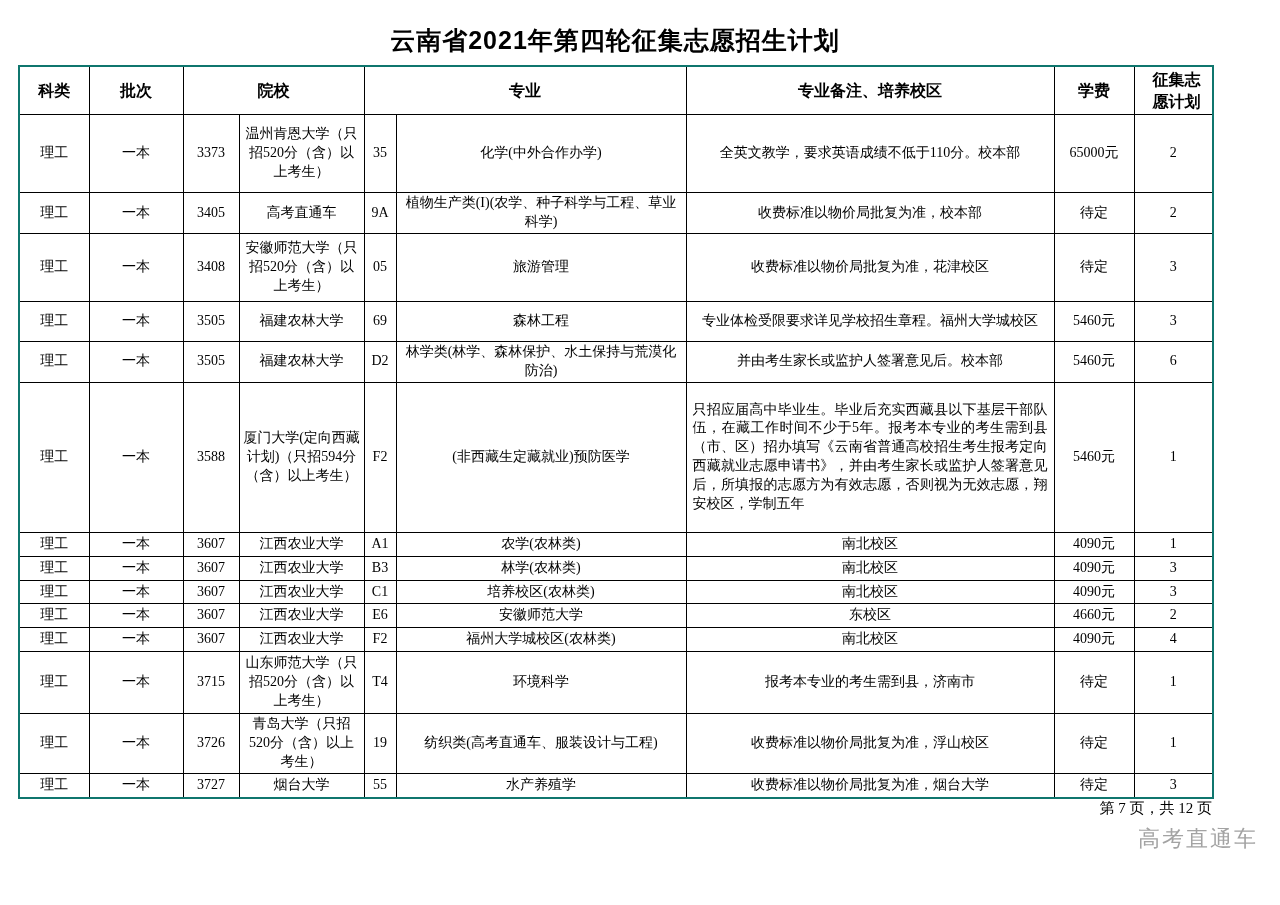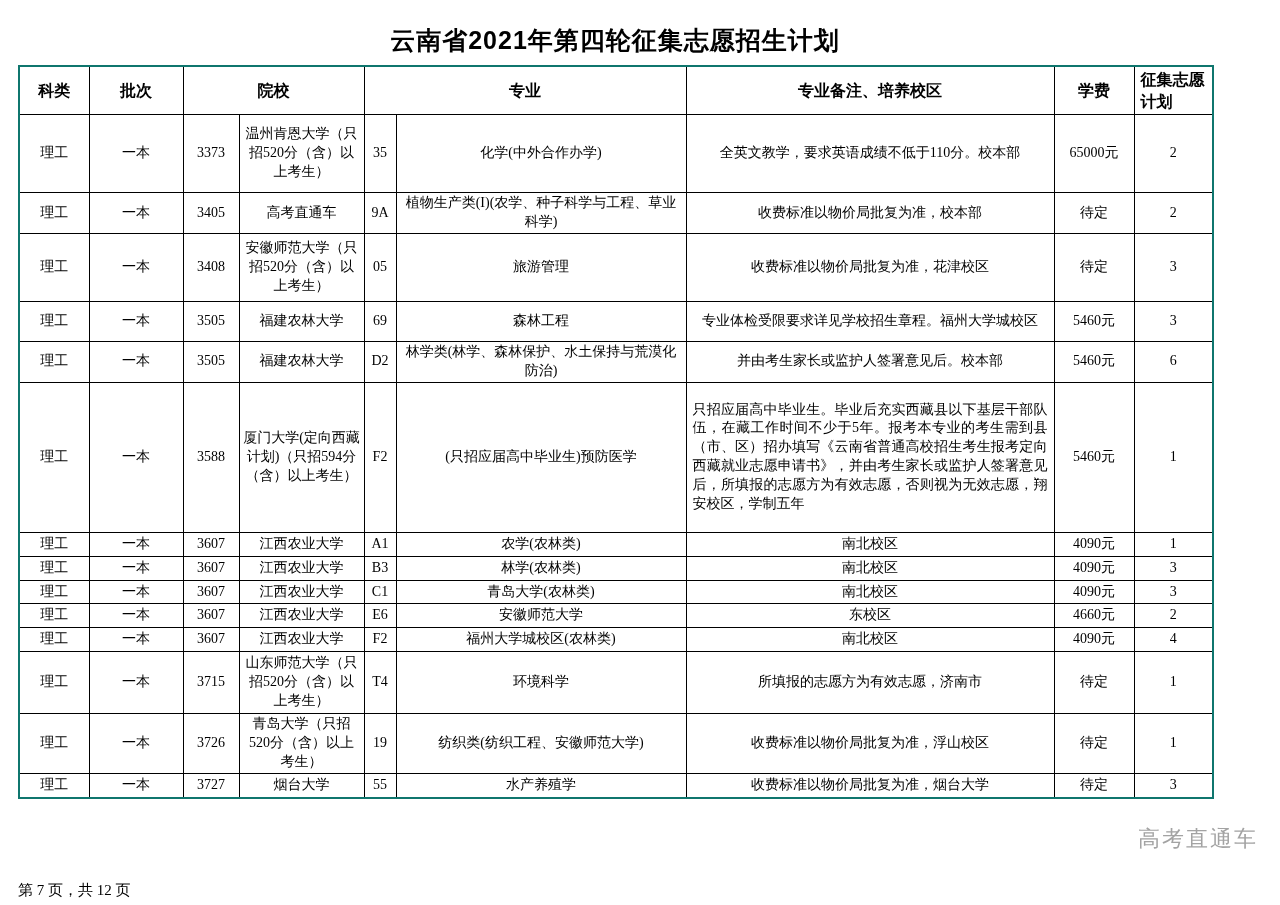--- a/index.html
+++ b/index.html
@@ -7,24 +7,24 @@
        font-family:"Liberation Serif","DejaVu Serif",serif;}
   .page{position:relative;width:1280px;height:866px;}
   .content{width:1194px;margin-left:18px;}
   .title{margin:0;padding:24px 0 8px 0;text-align:center;
          font-family:"Liberation Sans","DejaVu Sans",sans-serif;
          font-weight:bold;font-size:25px;letter-spacing:1px;}
   table{border-collapse:collapse;width:1194px;table-layout:fixed;border:2px solid #0f766e;}
   th,td{border:1px solid #000;text-align:center;vertical-align:middle;
         padding:1px 3px;font-size:14px;line-height:1.35;overflow:hidden;}
   th{font-size:16px;font-weight:bold;padding:2px 3px;}
-  th.plan-h{text-align:left;padding-left:6px;}
+  th.plan-h{text-align:left;padding-left:18px;}
   td.remark{padding:2px 6px;margin-left:40px;}
   td.long{text-align:justify;}
-  .footer{margin-top:82px;text-align:left;font-size:15px;}
+  .footer{text-align:right;font-size:15px;}
   .watermark{position:absolute;right:22px;bottom:12px;font-size:22px;color:#a3a3a3;
              font-family:"Liberation Sans","DejaVu Sans",sans-serif;letter-spacing:2px;margin-top:16px;}
 </style>
 </head>
 <body>
 
 <div class="page">
   <div class="content">
     <h1 class="title">云南省2021年第四轮征集志愿招生计划</h1>
 
@@ -106,21 +106,21 @@
           <td class="remark">并由考生家长或监护人签署意见后。校本部</td>
           <td>5460元</td>
           <td>6</td>
         </tr>
         <tr style="height:150px">
           <td>理工</td>
           <td>一本</td>
           <td>3588</td>
           <td>厦门大学(定向西藏计划)（只招594分（含）以上考生）</td>
           <td>F2</td>
-          <td>(只招应届高中毕业生)预防医学</td>
+          <td>(非西藏生定藏就业)预防医学</td>
           <td class="remark long">只招应届高中毕业生。毕业后充实西藏县以下基层干部队伍，在藏工作时间不少于5年。报考本专业的考生需到县（市、区）招办填写《云南省普通高校招生考生报考定向西藏就业志愿申请书》，并由考生家长或监护人签署意见后，所填报的志愿方为有效志愿，否则视为无效志愿，翔安校区，学制五年</td>
           <td>5460元</td>
           <td>1</td>
         </tr>
         <tr style="height:21px">
           <td>理工</td>
           <td>一本</td>
           <td>3607</td>
           <td>江西农业大学</td>
           <td>A1</td>
@@ -139,21 +139,21 @@
           <td class="remark">南北校区</td>
           <td>4090元</td>
           <td>3</td>
         </tr>
         <tr style="height:21px">
           <td>理工</td>
           <td>一本</td>
           <td>3607</td>
           <td>江西农业大学</td>
           <td>C1</td>
-          <td>青岛大学(农林类)</td>
+          <td>培养校区(农林类)</td>
           <td class="remark">南北校区</td>
           <td>4090元</td>
           <td>3</td>
         </tr>
         <tr style="height:21px">
           <td>理工</td>
           <td>一本</td>
           <td>3607</td>
           <td>江西农业大学</td>
           <td>E6</td>
@@ -173,31 +173,31 @@
           <td>4090元</td>
           <td>4</td>
         </tr>
         <tr style="height:62px">
           <td>理工</td>
           <td>一本</td>
           <td>3715</td>
           <td>山东师范大学（只招520分（含）以上考生）</td>
           <td>T4</td>
           <td>环境科学</td>
-          <td class="remark">所填报的志愿方为有效志愿，济南市</td>
+          <td class="remark">报考本专业的考生需到县，济南市</td>
           <td>待定</td>
           <td>1</td>
         </tr>
         <tr style="height:55px">
           <td>理工</td>
           <td>一本</td>
           <td>3726</td>
           <td>青岛大学（只招520分（含）以上考生）</td>
           <td>19</td>
-          <td>纺织类(纺织工程、安徽师范大学)</td>
+          <td>纺织类(高考直通车、服装设计与工程)</td>
           <td class="remark">收费标准以物价局批复为准，浮山校区</td>
           <td>待定</td>
           <td>1</td>
         </tr>
         <tr style="height:24px">
           <td>理工</td>
           <td>一本</td>
           <td>3727</td>
           <td>烟台大学</td>
           <td>55</td>

